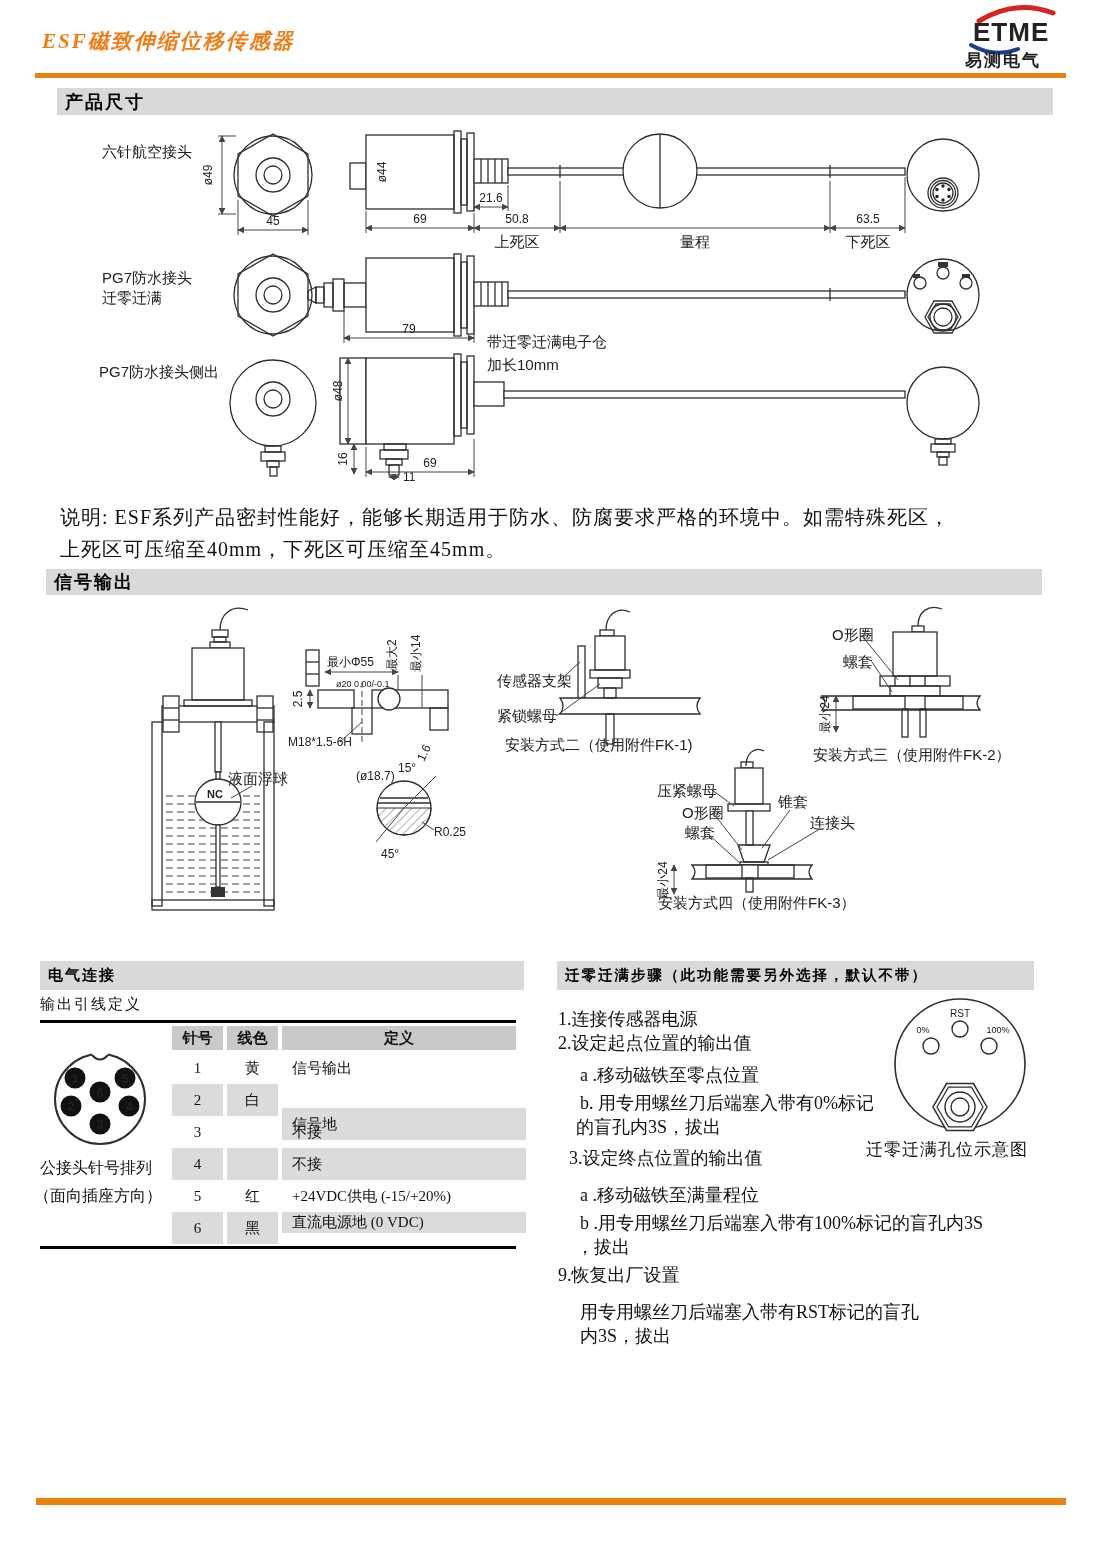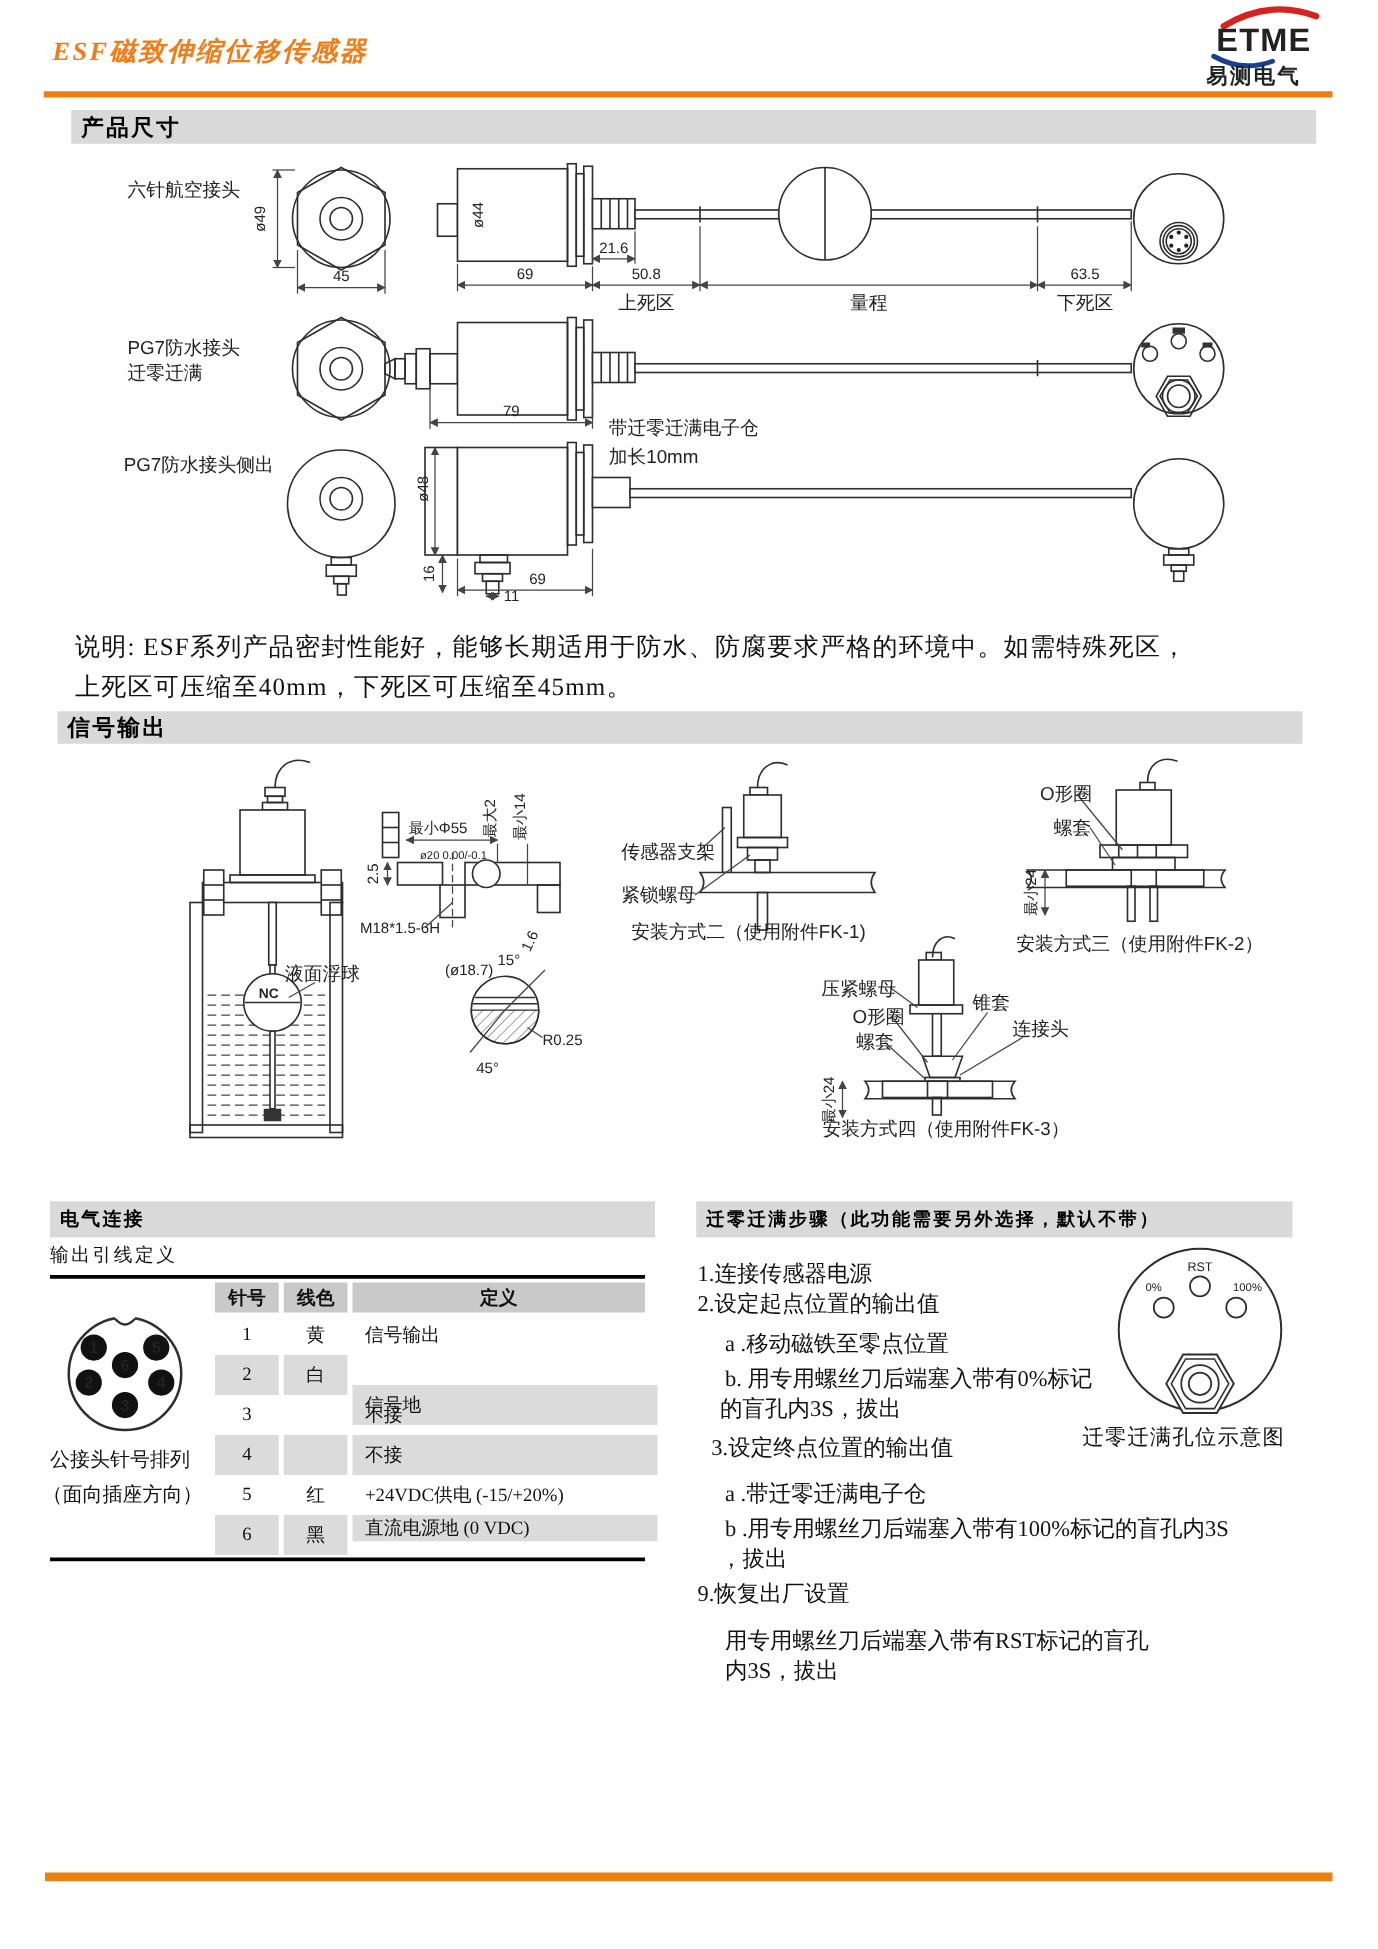--- a/index.html
+++ b/index.html
@@ -433,21 +433,21 @@
   <div class="abs banner" style="left:557px;top:961px;width:469px;height:29px;font-size:14.5px;">
     <span>迁零迁满步骤（此功能需要另外选择，默认不带）</span>
   </div>
 
   <div class="abs steps" style="left:558px;top:1007px;">1.连接传感器电源</div>
   <div class="abs steps" style="left:558px;top:1031px;">2.设定起点位置的输出值</div>
   <div class="abs steps" style="left:580px;top:1063px;">a .移动磁铁至零点位置</div>
   <div class="abs steps" style="left:580px;top:1091px;">b. 用专用螺丝刀后端塞入带有0%标记</div>
   <div class="abs steps" style="left:576px;top:1115px;">的盲孔内3S，拔出</div>
   <div class="abs steps" style="left:558px;top:1146px;margin-left:11px;">3.设定终点位置的输出值</div>
-  <div class="abs steps" style="left:580px;top:1183px;">a .带迁零迁满电子仓</div>
+  <div class="abs steps" style="left:580px;top:1183px;">a .移动磁铁至满量程位</div>
   <div class="abs steps" style="left:580px;top:1211px;">b .用专用螺丝刀后端塞入带有100%标记的盲孔内3S</div>
   <div class="abs steps" style="left:576px;top:1235px;">，拔出</div>
   <div class="abs steps" style="left:558px;top:1263px;">9.恢复出厂设置</div>
   <div class="abs steps" style="left:580px;top:1300px;">用专用螺丝刀后端塞入带有RST标记的盲孔</div>
   <div class="abs steps" style="left:580px;top:1324px;">内3S，拔出</div>
 
   <svg class="abs" style="left:885px;top:988px;" width="160" height="160" viewBox="0 0 160 160">
     <circle cx="75" cy="76" r="65" fill="#fff" stroke="#2e2e2e" stroke-width="1.6"></circle>
     <text x="75" y="29" font-size="10" text-anchor="middle">RST</text>
     <circle cx="75" cy="41" r="8" fill="#fff" stroke="#2e2e2e" stroke-width="1.4"></circle>

